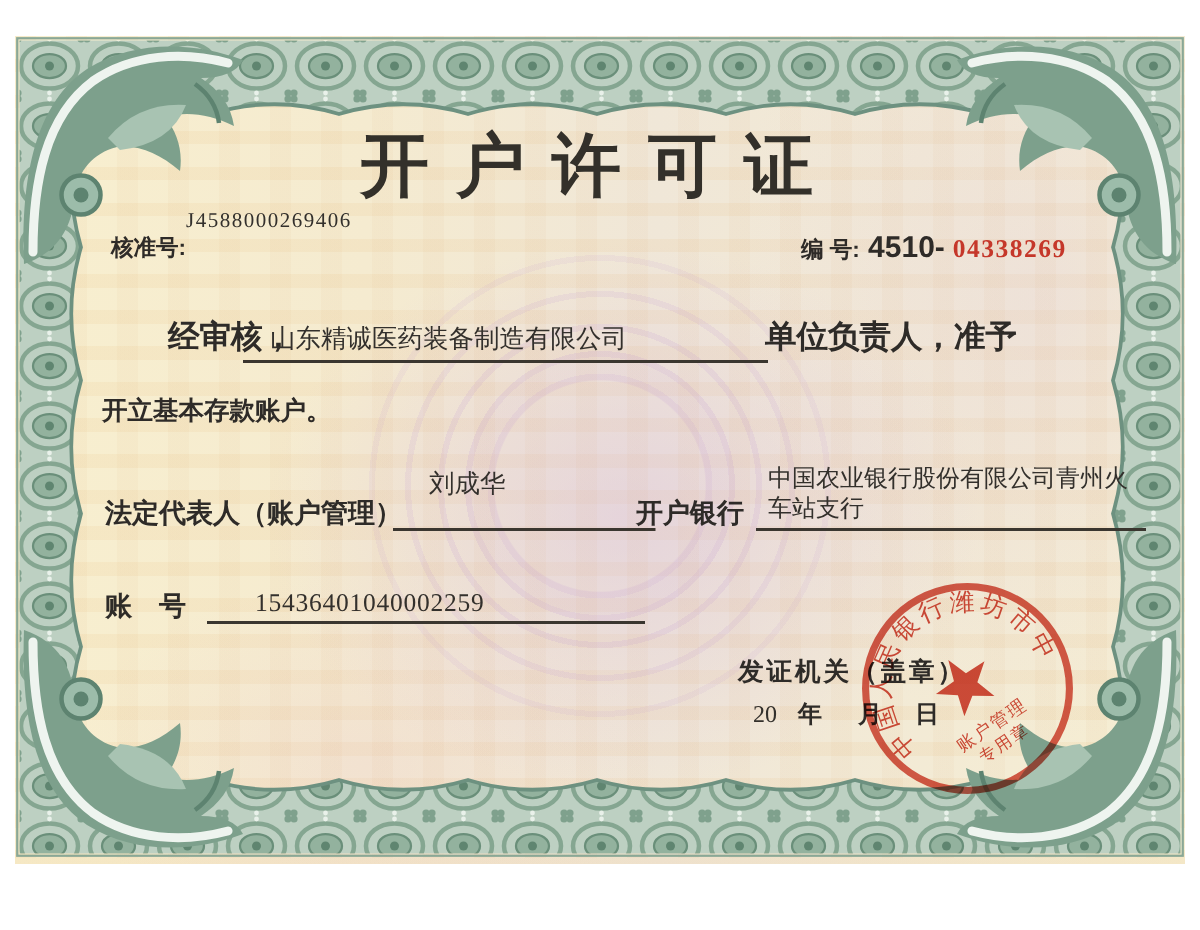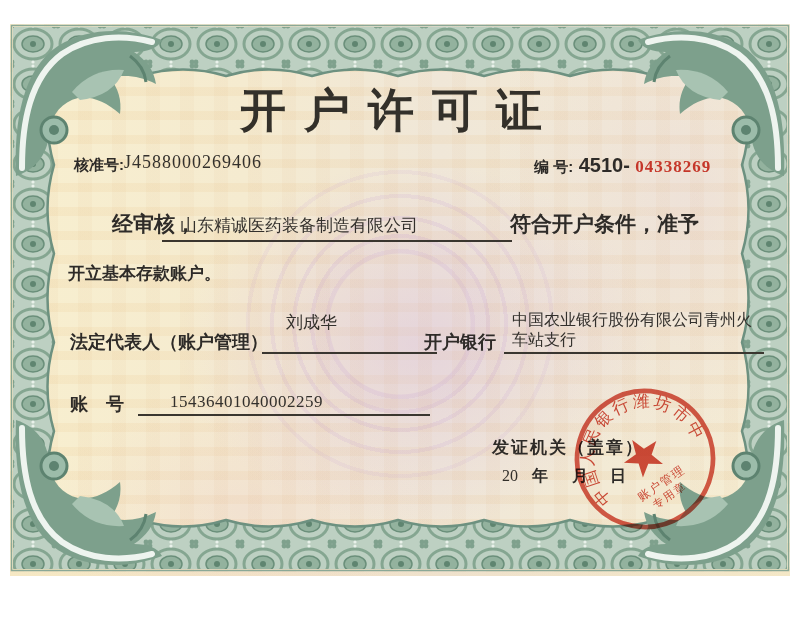--- a/index.html
+++ b/index.html
@@ -75,30 +75,30 @@
         q-13,-44.4 0,-88.8 q-13,-44.4 0,-88.8 q-13,-44.4 0,-88.8 q-13,-44.4 0,-88.8 q-13,-44.4 0,-88.8 Z"></path>
       <use href="#cornerFl" transform="translate(2,2)"></use>
       <use href="#cornerFl" transform="translate(778,2) scale(-1,1)"></use>
       <use href="#cornerFl" transform="translate(2,546) scale(1,-1)"></use>
       <use href="#cornerFl" transform="translate(778,546) scale(-1,-1)"></use>
     </svg>
 
     <div class="abs title">开户许可证</div>
 
     <span class="abs lbl" style="left:64px;top:132px;font-size:15px;">核准号:</span>
-    <span class="abs val" style="left:114px;top:128px;font-size:18px;letter-spacing:1px;">J4588000269406</span>
+    <span class="abs val" style="left:114px;top:116px;font-size:14px;letter-spacing:1px;">J4588000269406</span>
     <span class="abs" style="left:524px;top:130px;font-size:16px;">
       <span class="lbl" style="font-size:15px;">编 号:</span><span class="lbl" style="font-size:20px;text-align:right;"> 4510-</span><span class="red val" style="font-size:17px;"> 04338269</span>
     </span>
 
     <span class="abs lbl" style="left:102px;top:186px;font-size:21px;">经审核，</span>
     <div class="abs u" style="left:152px;top:184px;width:332px;height:32px;padding-left:18px;">
       <span class="val" style="font-size:17px;padding-bottom:3px;">山东精诚医药装备制造有限公司</span>
     </div>
-    <span class="abs lbl" style="left:500px;top:186px;font-size:21px;">符合开户条件，准予</span>
+    <span class="abs lbl" style="left:500px;top:186px;font-size:21px;">单位负责人，准予</span>
     <span class="abs lbl" style="left:58px;top:238px;font-size:17px;">开立基本存款账户。</span>
 
     <span class="abs lbl" style="left:60px;top:306px;font-size:18px;">法定代表人（账户管理）</span>
     <div class="abs u" style="left:252px;top:292px;width:151px;height:36px;padding-left:24px;">
       <span class="val" style="font-size:17px;padding-bottom:18px;">刘成华</span>
     </div>
     <span class="abs lbl" style="left:414px;top:306px;font-size:18px;">开户银行</span>
     <div class="abs u" style="left:494px;top:284px;width:252px;height:44px;padding-left:8px;">
       <span class="val" style="font-size:16px;line-height:20px;white-space:normal;padding-bottom:2px;">中国农业银行股份有限公司青州火车站支行</span>
     </div>

